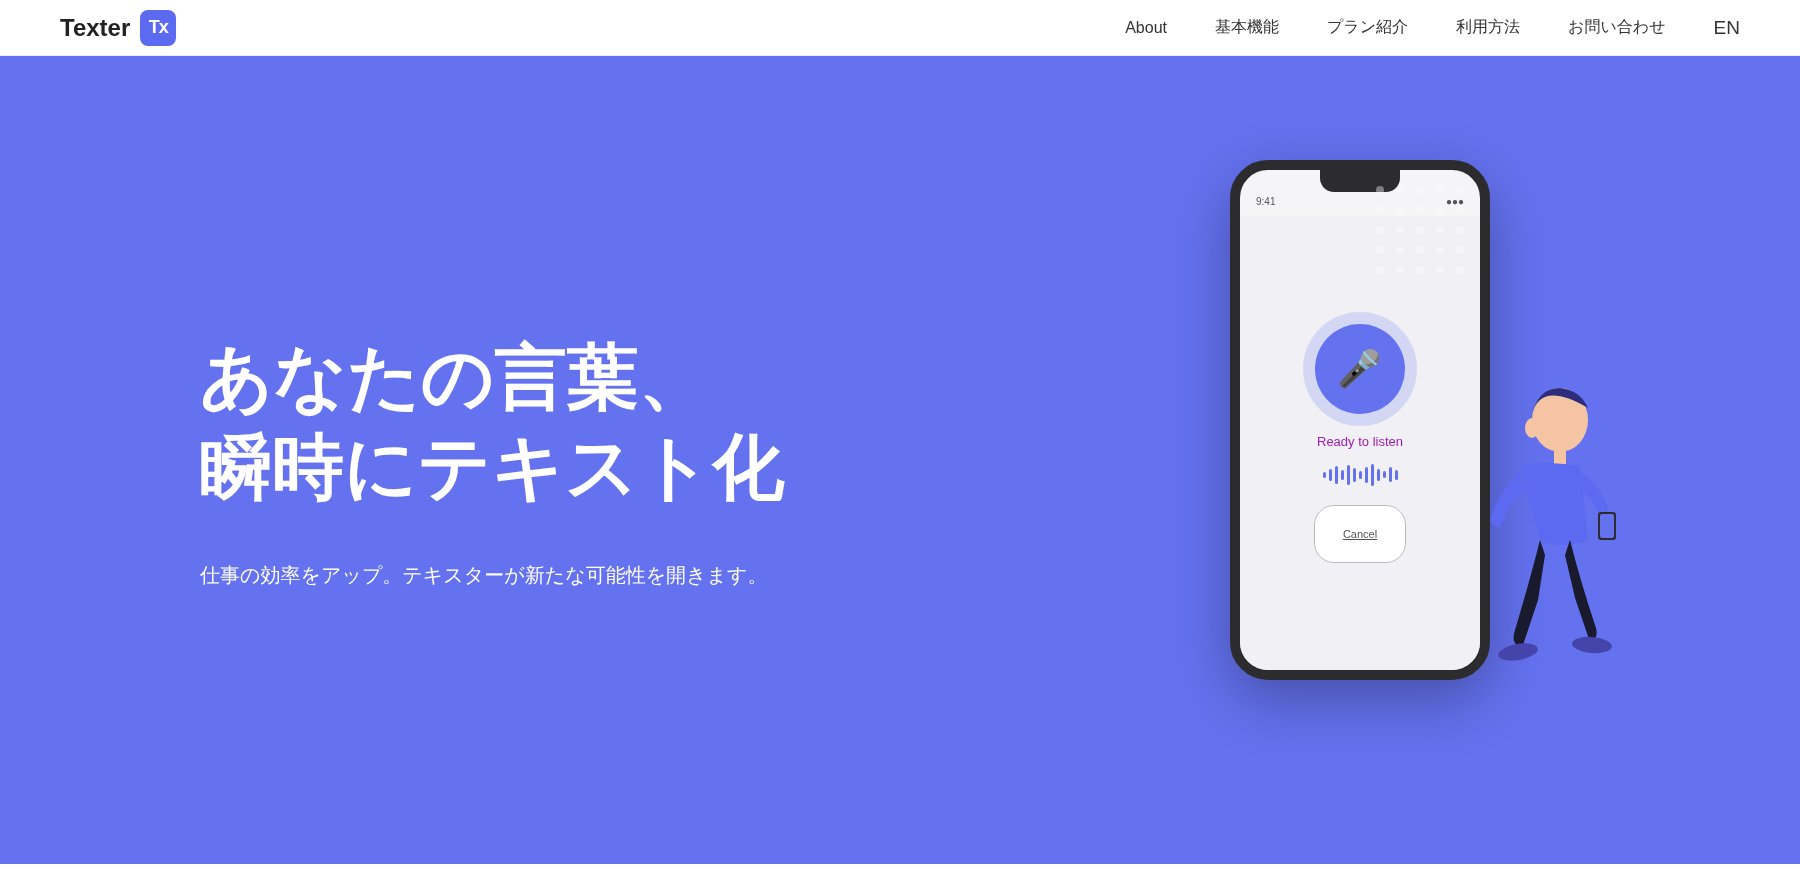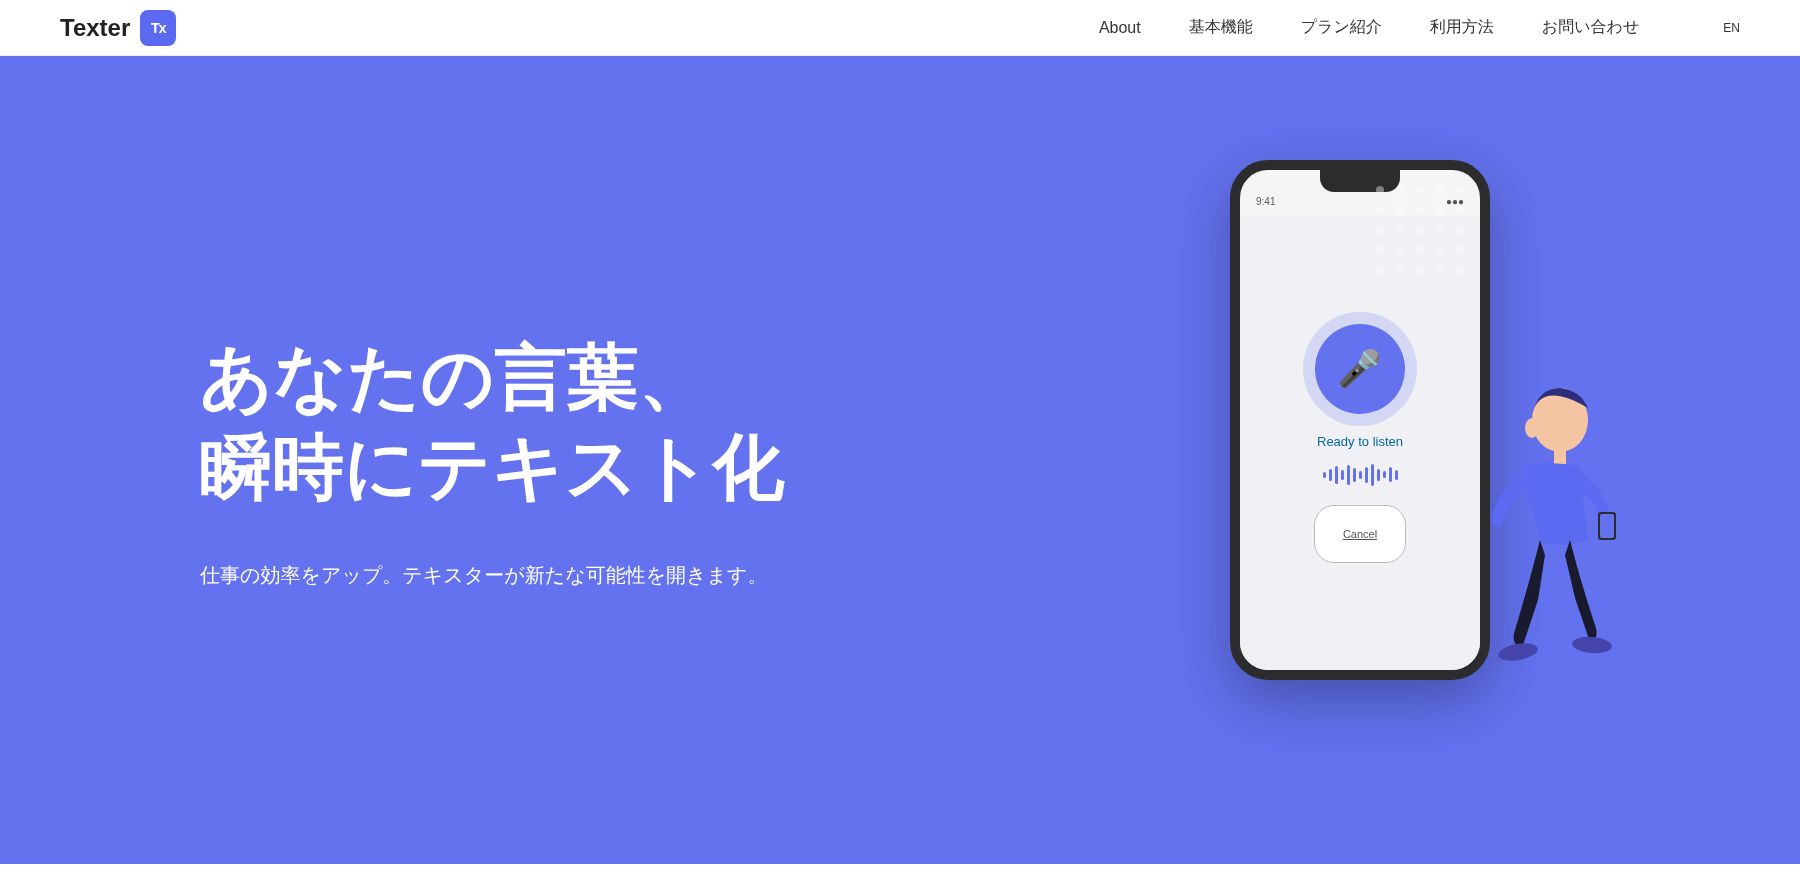--- a/index.html
+++ b/index.html
@@ -27,41 +27,40 @@
     }
     .brand-logo {
       width: 36px;
       height: 36px;
       background: #5b6af0;
       border-radius: 8px;
       display: flex;
       align-items: center;
       justify-content: center;
       color: white;
-      font-size: 14px;
+      font-size: 18px;
       font-weight: 700;
       letter-spacing: -1px;
     }
     .navbar-nav {
       display: flex;
       align-items: center;
       gap: 48px;
     }
     .nav-item {
       font-size: 16px;
       color: #333;
       cursor: pointer;
       text-decoration: none;
     }
     .nav-lang {
-      font-size: 12px;
+      font-size: 19px;
       color: #333;
       cursor: pointer;
       font-weight: 500;
-      margin-left: 36px;
     }
 
     
     .hero {
       background: #6472f0;
       width: 100%;
       min-height: 808px;
       position: relative;
       display: flex;
       align-items: center;
@@ -161,21 +160,21 @@
       justify-content: center;
       margin-bottom: 20px;
       box-shadow: 0 0 0 12px rgba(100,114,240,0.2);
     }
     .mic-icon {
       color: white;
       font-size: 36px;
     }
     .phone-listen-text {
       font-size: 13px;
-      color: #0369a1;
+      color: #a21caf;
       margin-bottom: 14px;
       font-weight: 500;
     }
     .waveform {
       display: flex;
       align-items: center;
       gap: 3px;
       height: 24px;
       margin-bottom: 18px;
     }

